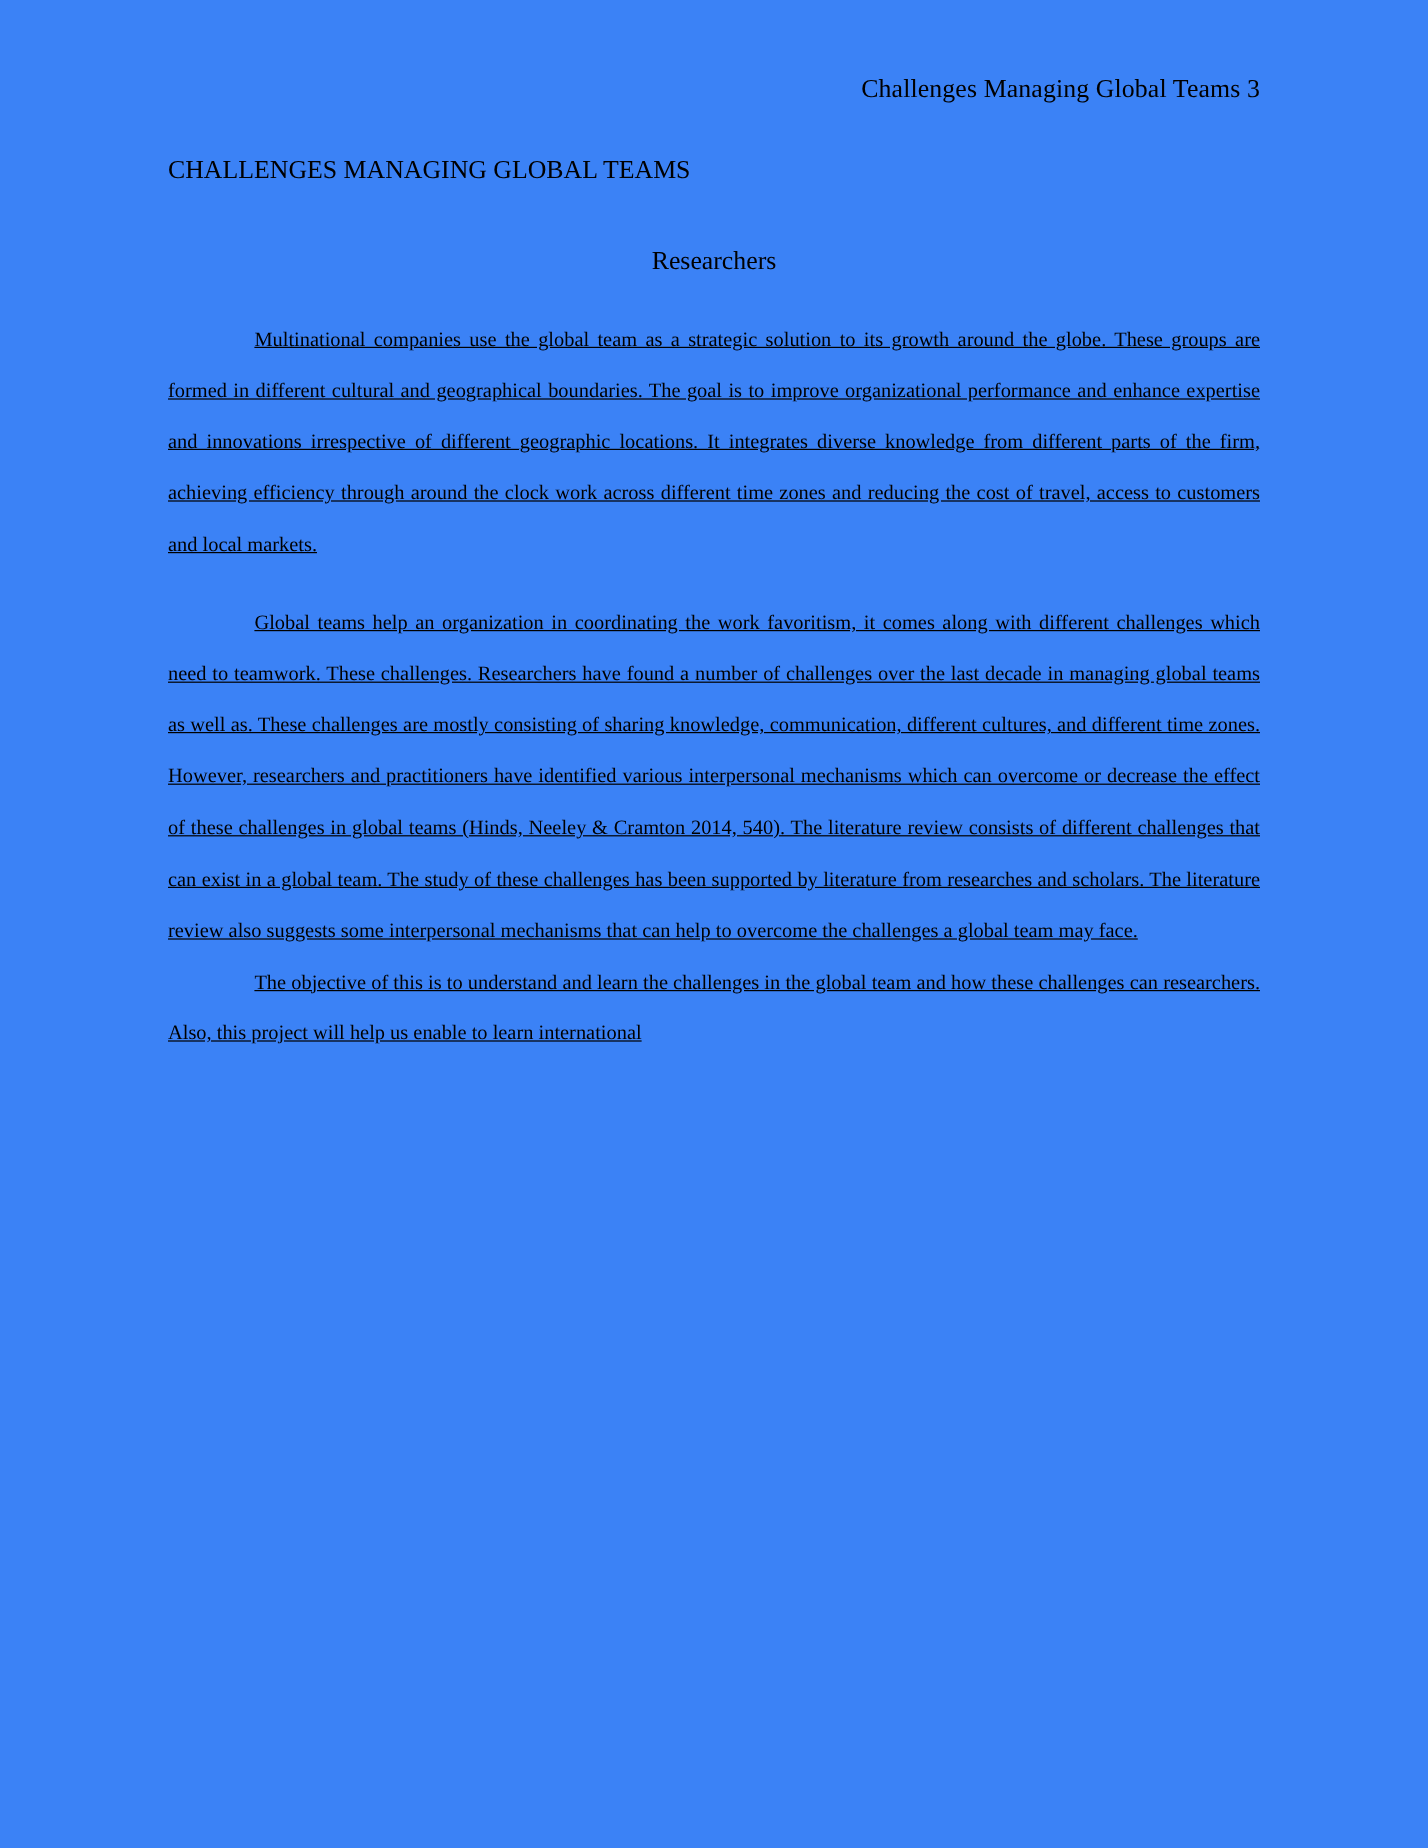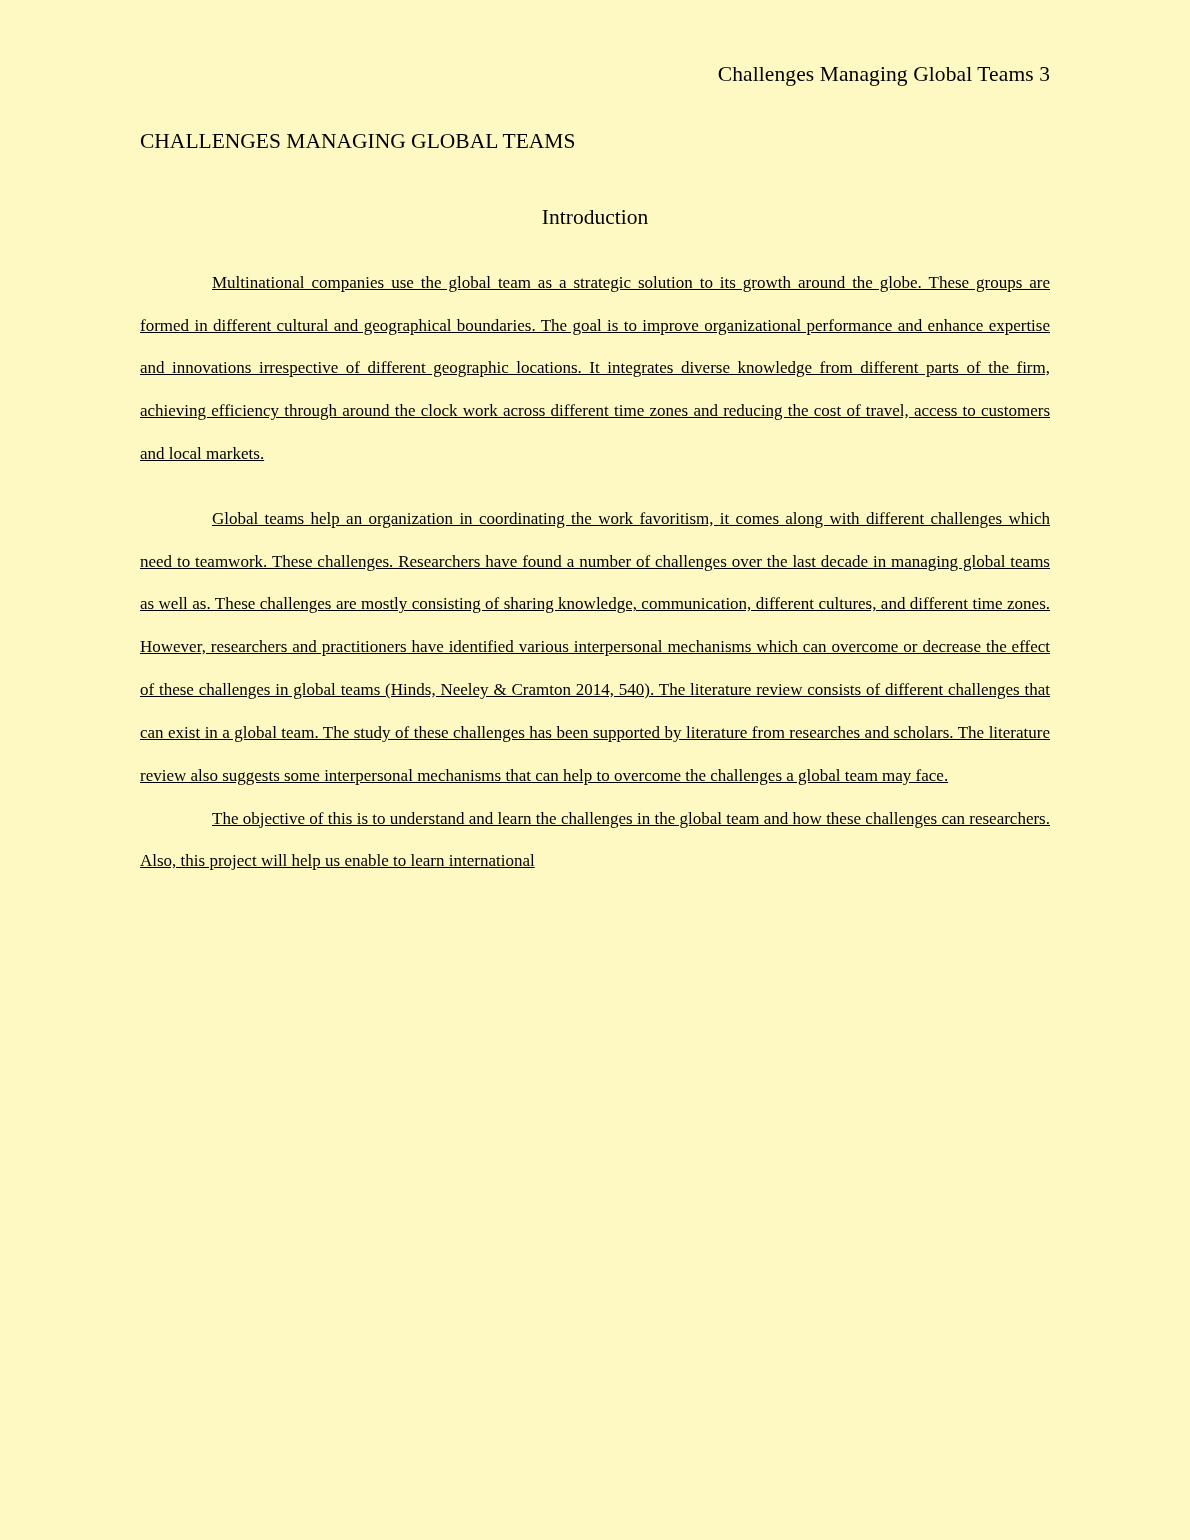--- a/index.html
+++ b/index.html
@@ -8,21 +8,21 @@
     background: #ffffff;
   }
   body {
     font-family: "Liberation Serif", "DejaVu Serif", serif;
     color: #000000;
   }
   .page {
     width: 1190px;
     height: 1540px;
     box-sizing: border-box;
-    background: #fef9c3;
+    background: #3b82f6;
     position: relative;
     padding: 62px 140px 0 140px;
   }
   .running-head {
     text-align: right;
     font-size: 21.5px;
     line-height: 1.2;
     margin: 0 0 40px 0;
     letter-spacing: 0.1px;
   }
@@ -57,21 +57,21 @@
 </style>
 </head>
 <body>
 
 <div class="page">
 
   <div class="running-head">Challenges Managing Global Teams 3</div>
 
   <div class="doc-title">CHALLENGES MANAGING GLOBAL TEAMS</div>
 
-  <div class="section-heading">Introduction</div>
+  <div class="section-heading">Researchers</div>
 
   <p class="body-text">Multinational companies use the global team as a strategic solution to its growth around the globe. These groups are formed in different cultural and geographical boundaries. The goal is to improve organizational performance and enhance expertise and innovations irrespective of different geographic locations. It integrates diverse knowledge from different parts of the firm, achieving efficiency through around the clock work across different time zones and reducing the cost of travel, access to customers and local markets.</p>
 
   <p class="body-text last">Global teams help an organization in coordinating the work favoritism, it comes along with different challenges which need to teamwork. These challenges. Researchers have found a number of challenges over the last decade in managing global teams as well as. These challenges are mostly consisting of sharing knowledge, communication, different cultures, and different time zones. However, researchers and practitioners have identified various interpersonal mechanisms which can overcome or decrease the effect of these challenges in global teams (Hinds, Neeley &amp; Cramton 2014, 540). The literature review consists of different challenges that can exist in a global team. The study of these challenges has been supported by literature from researches and scholars. The literature review also suggests some interpersonal mechanisms that can help to overcome the challenges a global team may face.</p>
 
 
   <p class="body-text last">The objective of this is to understand and learn the challenges in the global team and how these challenges can researchers. Also, this project will help us enable to learn international</p>
 
 </div>
 

